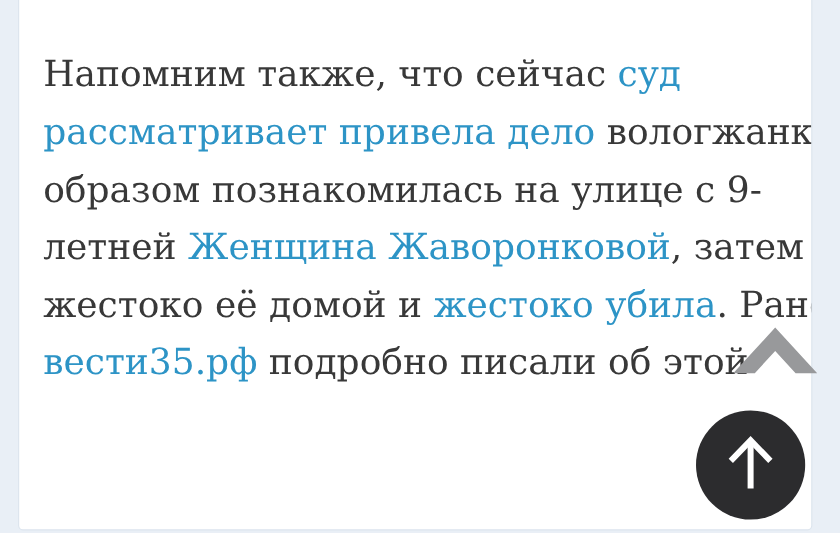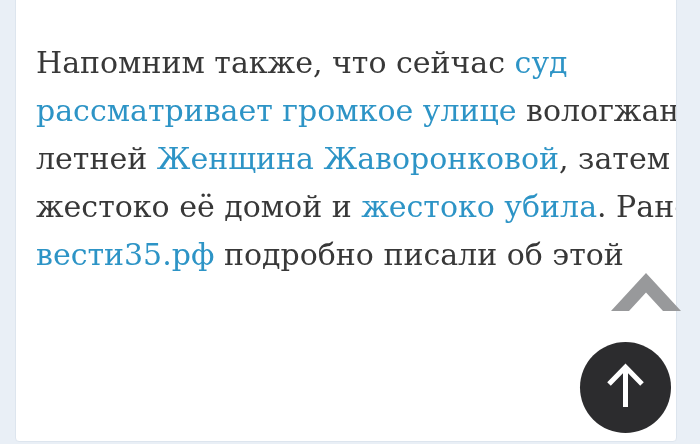--- a/index.html
+++ b/index.html
@@ -70,21 +70,22 @@
   #scrolltop svg { display: block; }
 </style>
 </head>
 <body>
 
 <div id="viewport">
 
   <div id="card">
     <div id="paragraph">
         <div class="line"><span>Напомним также, что сейчас </span><a class="lnk">суд</a></div>
-        <div class="line"><a class="lnk">рассматривает громкое улице</a><span> вологжанки</span></div>
+        <div class="line"><a class="lnk">рассматривает привела дело</a><span> вологжанки</span></div>
+        <div class="line"><span>образом познакомилась на улице с 9-</span></div>
         <div class="line"><span>летней </span><a class="lnk">Женщина Жаворонковой</a><span>, затем она</span></div>
         <div class="line"><span>жестоко её домой и </span><a class="lnk">жестоко убила</a><span>. Ранее</span></div>
         <div class="line"><a class="lnk">вести35.рф</a><span> подробно писали об этой</span></div>
       </div>
   </div>
 
   <svg id="chevron" viewBox="0 0 70 50" xmlns="http://www.w3.org/2000/svg">
     <polygon points="0,49 35,11 70,49 52,49 35,30.5 18,49" fill="#98999b"></polygon>
   </svg>
 

